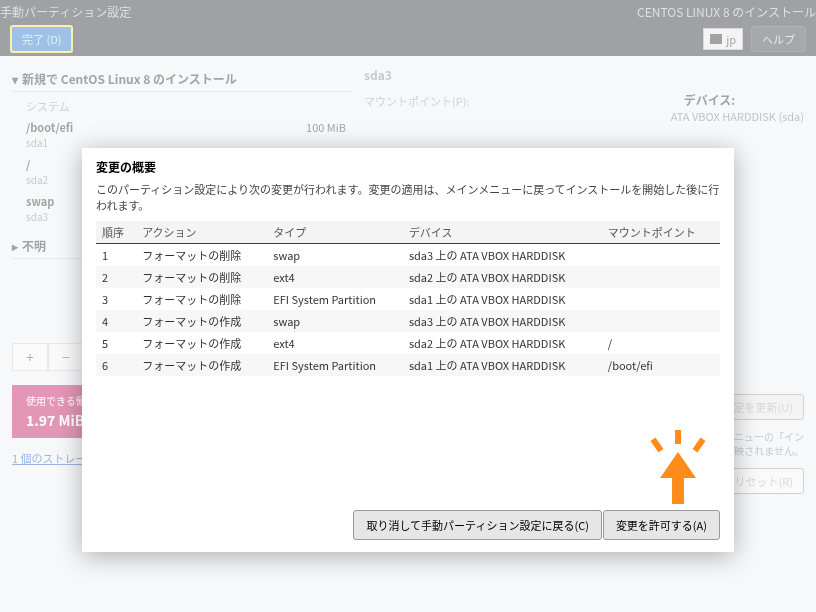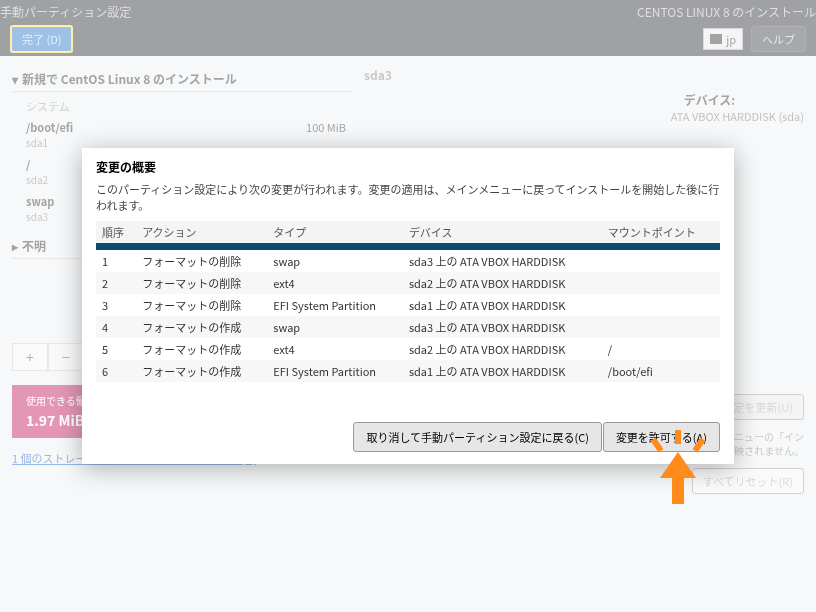--- a/index.html
+++ b/index.html
@@ -42,25 +42,25 @@
 .sb-val { font-size: 14px; font-weight: bold; margin-top: 2px; }
 
 .link { color: #1a60c8; font-size: 11px; text-decoration: underline; margin-top: 12px; display: block; }
 .note { font-size: 10px; color: #888; text-align: right; margin-top: 10px; line-height: 1.4; }
 .reset-btn { margin-top: 10px; float: right; background:#f4f4f4; color:#aaa; }
 
 
 .dim { position: absolute; inset: 0; background: rgba(255,255,255,0.55); }
 
 
-.dialog { position: absolute; left: 82px; top: 148px; width: 652px; height: 316px; background: #fff; box-shadow: 0 4px 24px rgba(0,0,0,.3); padding: 10px 14px; font-size: 12px; }
+.dialog { position: absolute; left: 82px; top: 148px; width: 652px; height: 404px; background: #fff; box-shadow: 0 4px 24px rgba(0,0,0,.3); padding: 10px 14px; font-size: 12px; }
 .dialog h3 { font-size: 12px; font-weight: bold; margin-bottom: 6px; }
 .dialog p { font-size: 11px; color: #444; margin-bottom: 8px; }
 .tbl { width: 100%; border-collapse: collapse; font-size: 11px; }
-.tbl th { text-align: left; color: #555; background: #f4f4f4; padding: 3px 6px; font-weight: normal; border-bottom: 7px solid #0c4a6e; }
+.tbl th { text-align: left; color: #555; background: #f4f4f4; padding: 3px 6px; font-weight: normal; border-bottom: 1px solid #0c4a6e; }
 .tbl td { padding: 3px 6px; color: #333; }
 .tbl tr.alt { background: #f7f7f7; }
 .act-del { color: #c62828; }
 .act-add { color: #2e7d32; }
 .dialog-btns { position: absolute; bottom: 12px; right: 14px; display: flex; gap: 1px; }
 .dialog-btns .btn { font-size: 11px; padding: 6px 12px; }
 
 
 .arrow { position: absolute; left: 648px; top: 430px; width: 60px; height: 90px; pointer-events: none; }
 .arrow svg { width: 100%; height: 100%; }
@@ -134,20 +134,23 @@
         <div class="sb-val">50 GiB</div>
       </div>
     </div>
 
     <a href="#" class="link">1 個のストレージデバイスが選択されています (S)</a>
   </div>
 
   <div class="right-pane">
     <div class="sda-name-top">sda3</div>
     <div style="display:flex;gap:40px">
+      <div>
+        <div class="field-lbl">マウントポイント(P):</div>
+      </div>
       <div style="margin-left:auto">
         <div class="field-strong">デバイス:</div>
         <div class="dev-name">ATA VBOX HARDDISK (sda)</div>
       </div>
     </div>
     <div style="margin-top:270px">
       <button class="btn" style="float:right;color:#aaa">設定を更新(U)</button>
       <div style="clear:both"></div>
       <div class="note">
         <span>注意: ここで行った設定は、メインメニューの「イン</span><br><span>ストールの開始」を選択するまで反映されません。</span>

